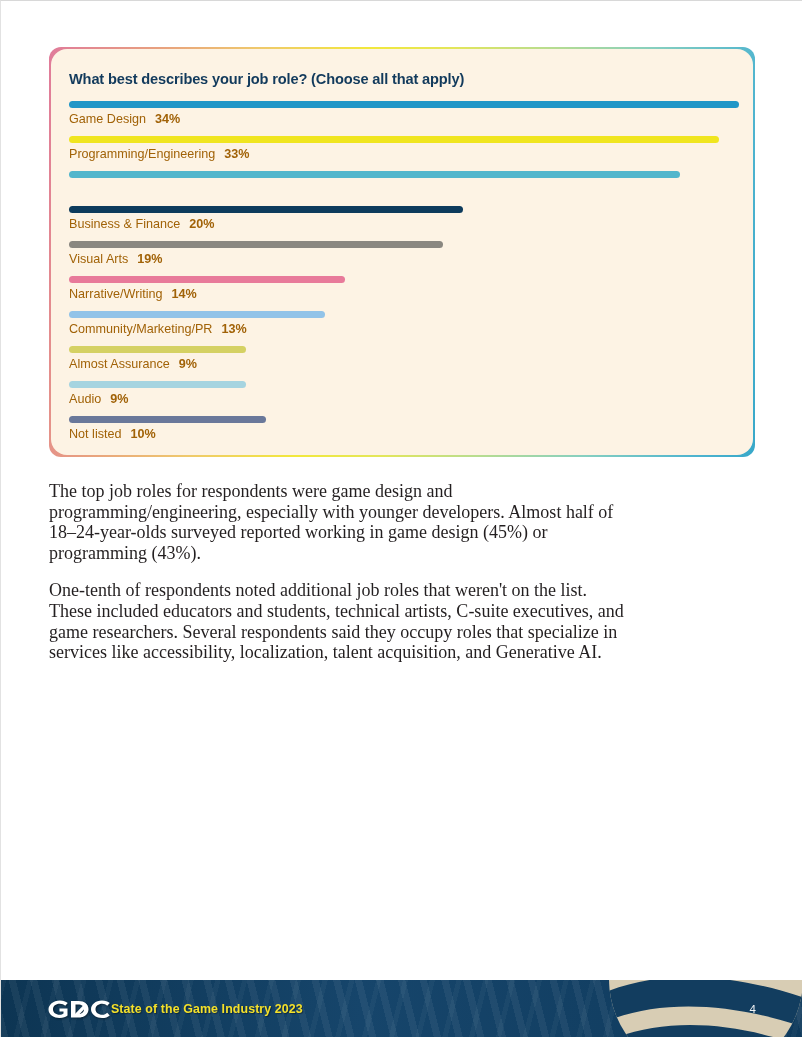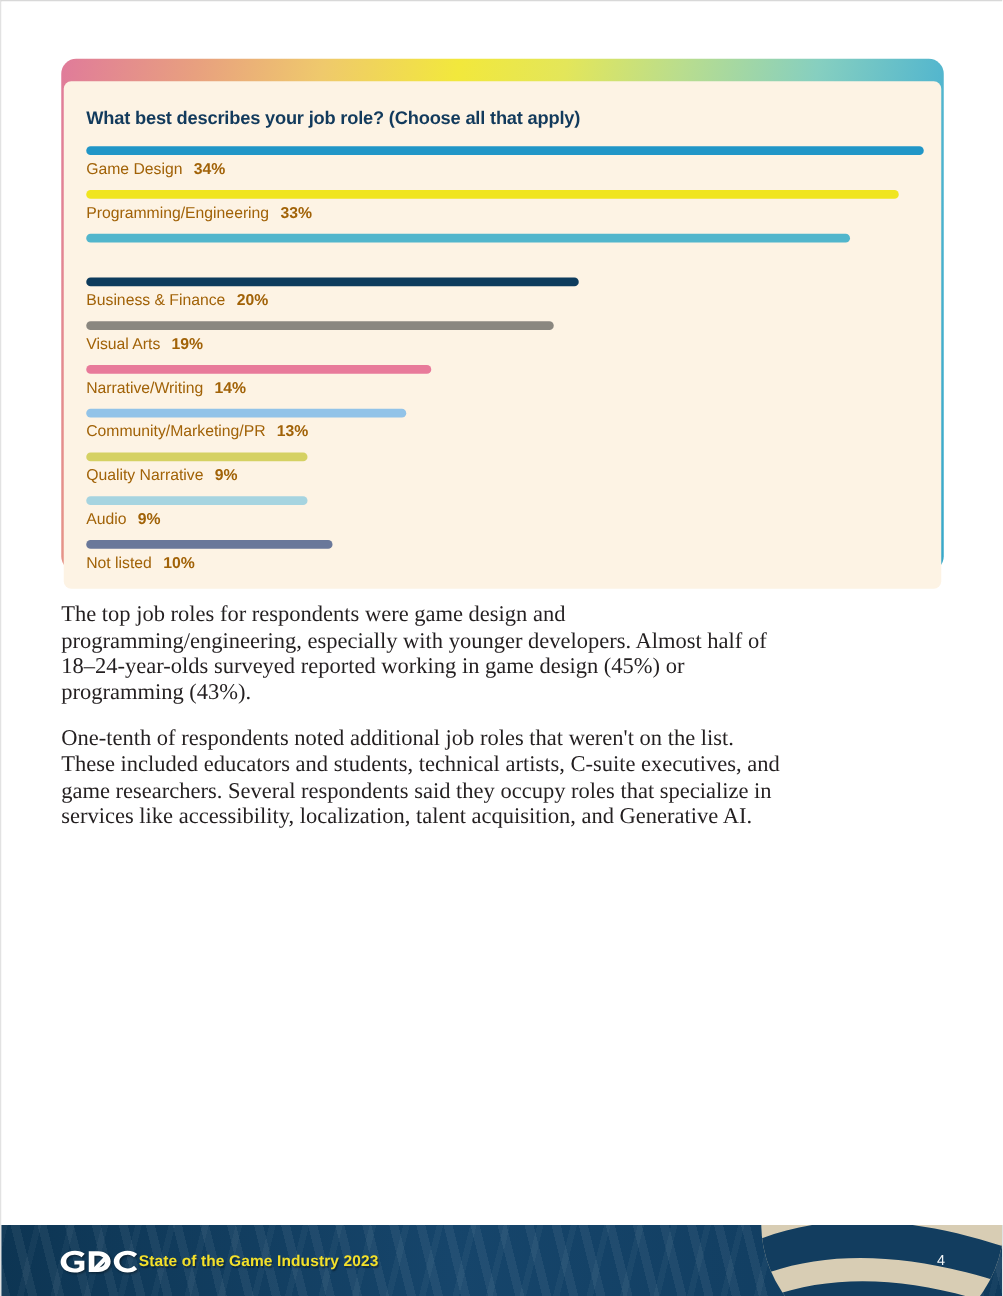--- a/index.html
+++ b/index.html
@@ -43,25 +43,24 @@
         #f2e83c 41%,
         #e3e65a 52%,
         #b9dd8e 64%,
         #86cfc0 78%,
         #4fb4cf 92%,
         #38a8c9 100%);
   }
   .chart-card {
     width: 100%;
     height: 100%;
-    border-radius: 6px;
+    border-radius: 16px;
     background: #fdf3e4;
     padding: 22px 20px 10px 18px;
     position: relative;
-    margin-top: 16px;
   }
 
   .chart-title {
     font-size: 14.6px;
     font-weight: bold;
     color: #123a5c;
     letter-spacing: -0.15px;
     margin: 0 0 12px 0;
     line-height: 1.2;
   }
@@ -235,21 +234,21 @@
           <div class="bar-row">
             <div class="bar-track">
               <span class="bar-fill" style="width: 256px; background: rgb(146, 195, 232);"></span>
             </div>
             <div class="bar-label-line"><span class="bar-name">Community/Marketing/PR</span><span class="bar-value">13%</span></div>
           </div>
           <div class="bar-row">
             <div class="bar-track">
               <span class="bar-fill" style="width: 177px; background: rgb(213, 209, 99);"></span>
             </div>
-            <div class="bar-label-line"><span class="bar-name">Quality Narrative</span><span class="bar-value">9%</span></div>
+            <div class="bar-label-line"><span class="bar-name">Almost Assurance</span><span class="bar-value">9%</span></div>
           </div>
           <div class="bar-row">
             <div class="bar-track">
               <span class="bar-fill" style="width: 177px; background: rgb(166, 212, 224);"></span>
             </div>
             <div class="bar-label-line"><span class="bar-name">Audio</span><span class="bar-value">9%</span></div>
           </div>
           <div class="bar-row">
             <div class="bar-track">
               <span class="bar-fill" style="width: 197px; background: rgb(106, 120, 154);"></span>

